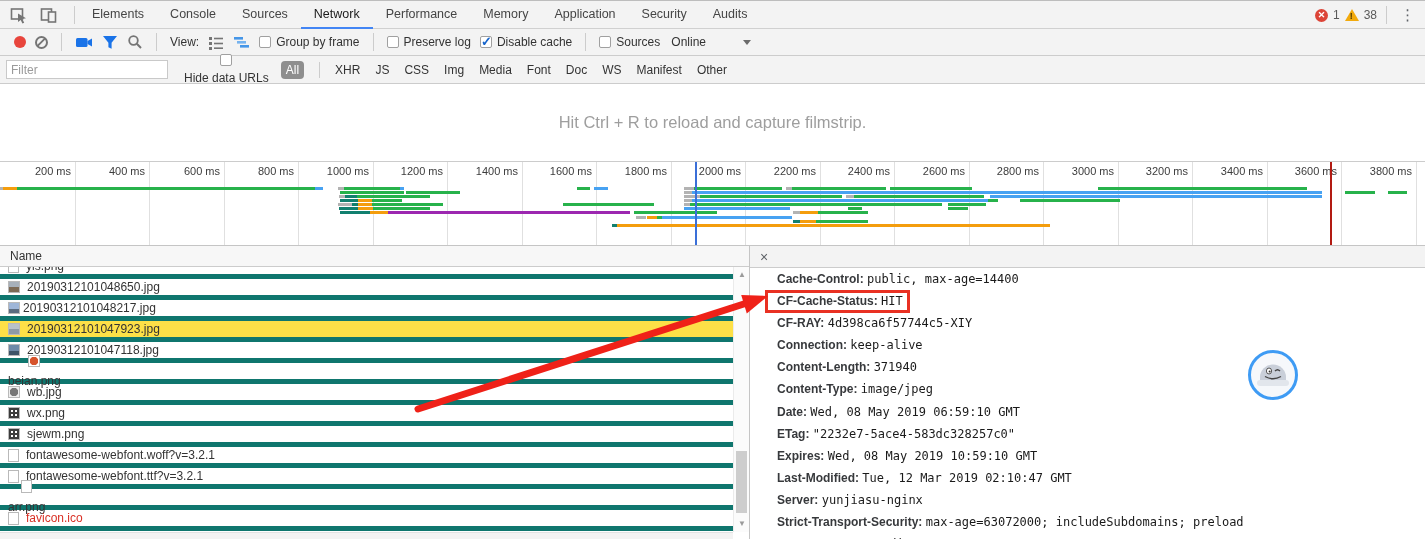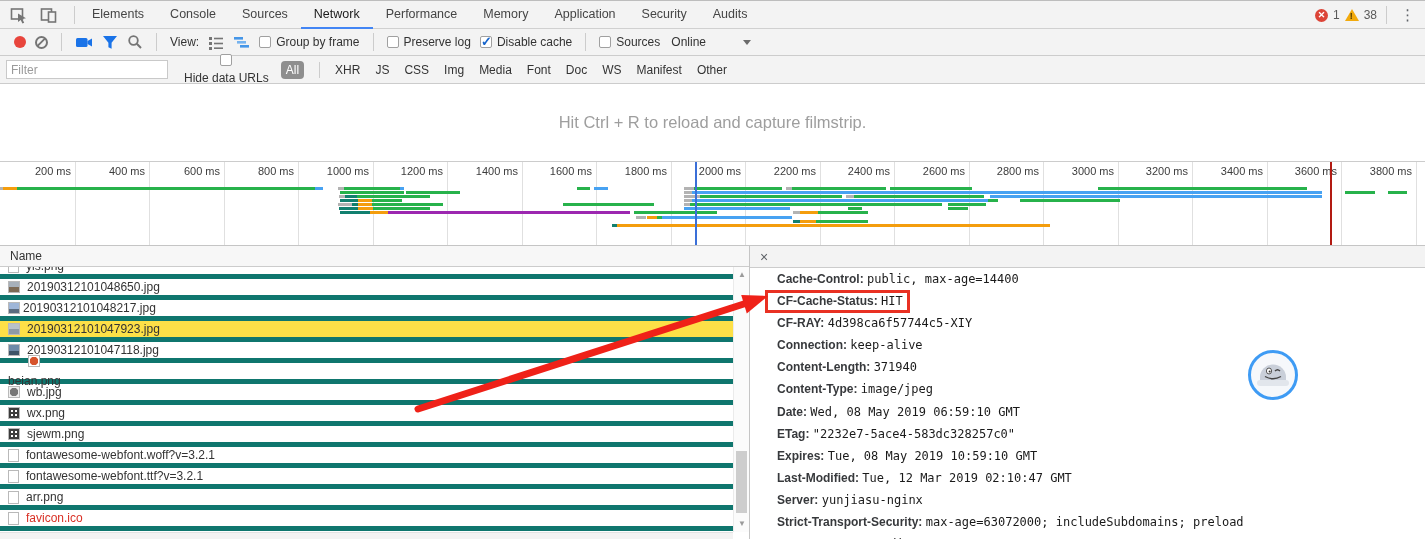--- a/index.html
+++ b/index.html
@@ -412,21 +412,21 @@
             <span class="rname">fontawesome-webfont.woff?v=3.2.1</span>
           </span>
         </div>
         <div class="rrow">
           <span class="rwrap" style="display: flex; align-items: center; gap: 7px;">
             <span class="ric doc"></span>
             <span class="rname">fontawesome-webfont.ttf?v=3.2.1</span>
           </span>
         </div>
         <div class="rrow">
-          <span class="rwrap" style="display: flex; align-items: center; gap: 7px;">
+          <span class="rwrap" style="display: flex; align-items: center; gap: 7px; flex-direction: column;">
             <span class="ric doc"></span>
             <span class="rname">arr.png</span>
           </span>
         </div>
         <div class="rrow error">
           <span class="rwrap" style="display: flex; align-items: center; gap: 7px;">
             <span class="ric doc"></span>
             <span class="rname">favicon.ico</span>
           </span>
         </div>
@@ -445,21 +445,21 @@
     </div>
     <div class="det-content" id="det-content">
         <div class="hline"><span class="hname">Cache-Control: </span><span class="hval">public, max-age=14400</span></div>
         <div class="hline"><div class="red-box" style="border-color: rgb(233, 49, 35);"></div><span class="hname">CF-Cache-Status: </span><span class="hval">HIT</span></div>
         <div class="hline"><span class="hname">CF-RAY: </span><span class="hval">4d398ca6f57744c5-XIY</span></div>
         <div class="hline"><span class="hname">Connection: </span><span class="hval">keep-alive</span></div>
         <div class="hline"><span class="hname">Content-Length: </span><span class="hval">371940</span></div>
         <div class="hline"><span class="hname">Content-Type: </span><span class="hval">image/jpeg</span></div>
         <div class="hline"><span class="hname">Date: </span><span class="hval">Wed, 08 May 2019 06:59:10 GMT</span></div>
         <div class="hline"><span class="hname">ETag: </span><span class="hval">"2232e7-5ace4-583dc328257c0"</span></div>
-        <div class="hline"><span class="hname">Expires: </span><span class="hval">Tue, 08 May 2019 10:59:10 GMT</span></div>
+        <div class="hline"><span class="hname">Expires: </span><span class="hval">Wed, 08 May 2019 10:59:10 GMT</span></div>
         <div class="hline"><span class="hname">Last-Modified: </span><span class="hval">Tue, 12 Mar 2019 02:10:47 GMT</span></div>
         <div class="hline"><span class="hname">Server: </span><span class="hval">yunjiasu-nginx</span></div>
         <div class="hline"><span class="hname">Strict-Transport-Security: </span><span class="hval">max-age=63072000; includeSubdomains; preload</span></div>
         <div class="hline"><span class="hname">Vary: </span><span class="hval">Accept-Encoding</span></div>
       </div>
   </div>
 
   <div class="chat-widget">
     <svg width="52" height="52" viewBox="0 0 52 52">
       <circle cx="26" cy="26" r="23.5" fill="#f6f8fb" stroke="#3e9bf4" stroke-width="3"></circle>

